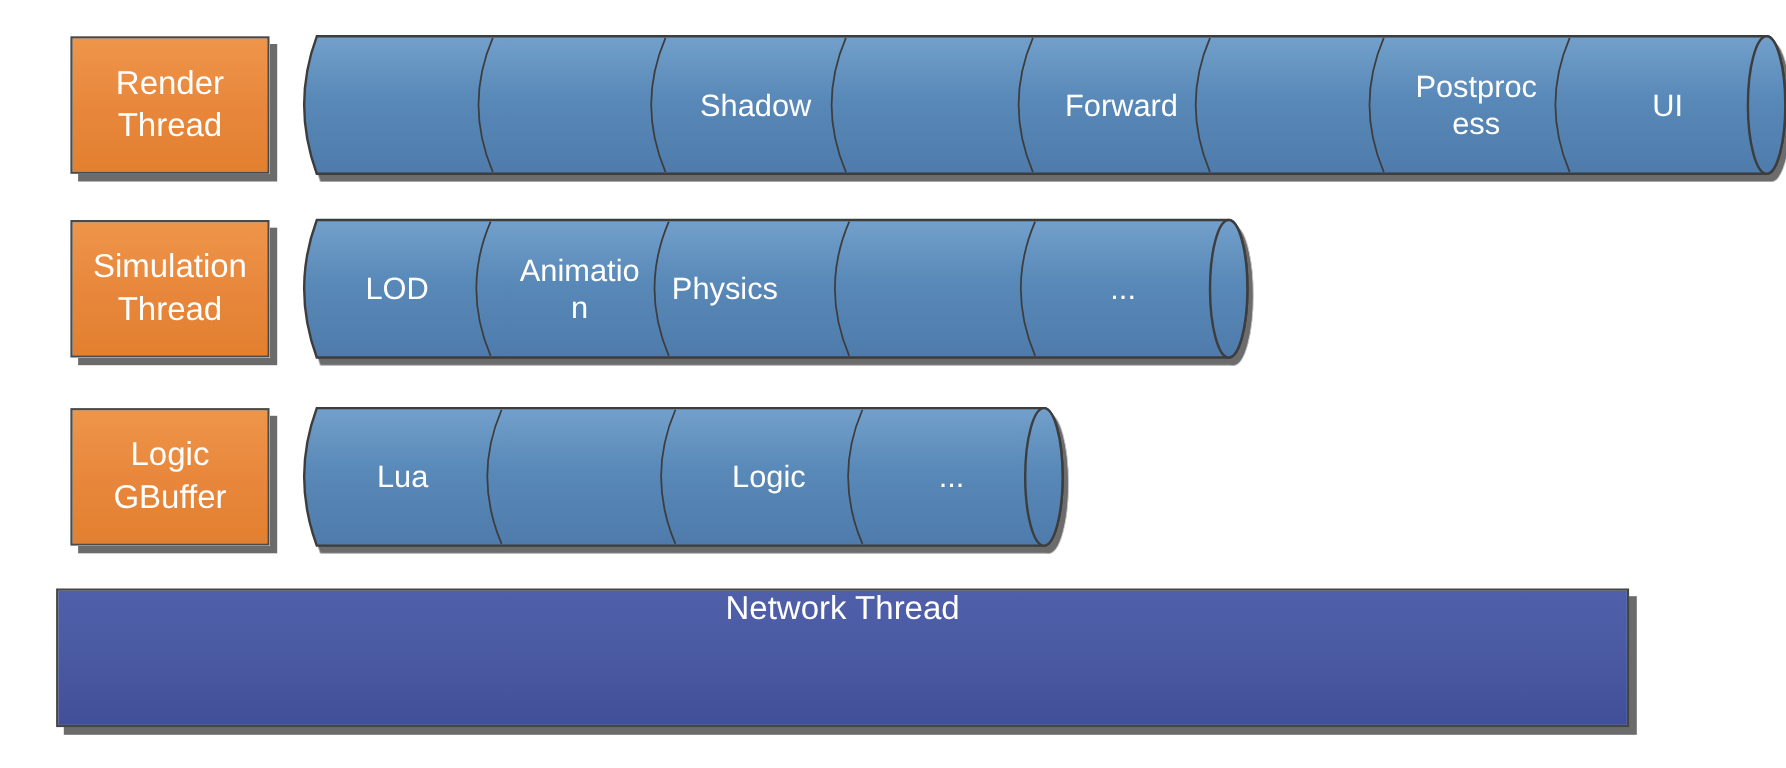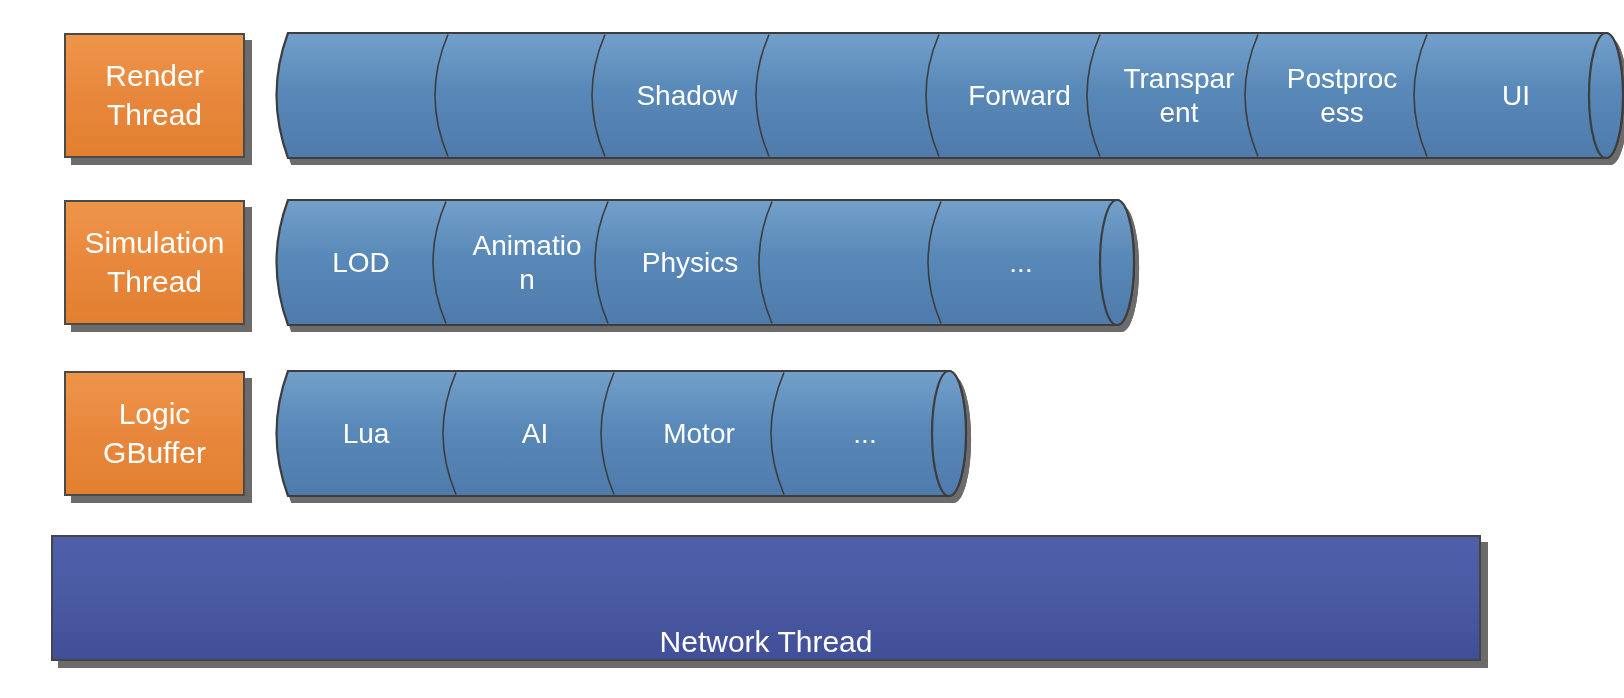--- a/index.html
+++ b/index.html
@@ -67,21 +67,21 @@
     position: absolute;
     left: 20px;
     top: 535px;
     width: 1430px;
     height: 126px;
     box-sizing: border-box;
     border: 2px solid #454545;
     background: linear-gradient(180deg, #505FA9 0%, #4A5AA3 45%, #414F98 100%);
     box-shadow: 7px 7px 0 rgba(86,86,86,0.88);
     display: flex;
-    align-items: flex-end;
+    align-items: flex-start;
     justify-content: center;
     text-align: center;
   }
   .netlabel {
     color: #FFFFFF;
     font-size: 30px;
   }
 </style>
 </head>
 <body>
@@ -109,56 +109,54 @@
     <path class="sep" d="M 329 1.5 Q 303 62 329 123.5"></path>
     <path class="sep" d="M 493 1.5 Q 467 62 493 123.5"></path>
     <path class="sep" d="M 663 1.5 Q 637 62 663 123.5"></path>
     <path class="sep" d="M 824 1.5 Q 798 62 824 123.5"></path>
     <path class="sep" d="M 982 1.5 Q 956 62 982 123.5"></path>
     <path class="sep" d="M 1151 1.5 Q 1125 62 1151 123.5"></path>
   </svg>
 
   <div class="slabel" style="left:579px; top:33px; width:154px">Shadow</div>
   <div class="slabel" style="left:913px; top:33px; width:151px">Forward</div>
-  <div class="slabel" style="left:1090px; top:33px; width:116px">Transparent</div>
   <div class="slabel" style="left:1253px; top:33px; width:116px">Postprocess</div>
   <div class="slabel" style="left:1415px; top:33px; width:140px">UI</div>
 
   <div class="tbox" style="top:200px">
     <span class="tlabel">Simulation Thread</span>
   </div>
 
   <svg class="cyl" style="left:229px; top:194px" width="888" height="143" viewBox="-16 -6 888 143">
     <path class="body" d="M 12 0 L 841 0 A 17 62.5 0 0 1 841 125 L 12 125 Q -11 62 12 0 Z"></path>
     <ellipse class="cap" cx="841" cy="62.5" rx="17" ry="62.5"></ellipse>
     <path class="sep" d="M 170 1.5 Q 144 62 170 123.5"></path>
     <path class="sep" d="M 332 1.5 Q 306 62 332 123.5"></path>
     <path class="sep" d="M 496 1.5 Q 470 62 496 123.5"></path>
     <path class="sep" d="M 665 1.5 Q 639 62 665 123.5"></path>
   </svg>
 
   <div class="slabel" style="left:250px; top:200px; width:160px">LOD</div>
   <div class="slabel" style="left:438px; top:200px; width:116px">Animation</div>
-  <div class="slabel" style="left:582px; top:200px; width:154px">Physics</div>
+  <div class="slabel" style="left:551px; top:200px; width:154px">Physics</div>
   <div class="slabel" style="left:920px; top:200px; width:140px">...</div>
 
   <div class="tbox" style="top:371px">
     <span class="tlabel">Logic GBuffer</span>
   </div>
 
   <svg class="cyl" style="left:229px; top:365px" width="720" height="143" viewBox="-16 -6 720 143">
     <path class="body" d="M 12 0 L 673 0 A 17 62.5 0 0 1 673 125 L 12 125 Q -11 62 12 0 Z"></path>
     <ellipse class="cap" cx="673" cy="62.5" rx="17" ry="62.5"></ellipse>
     <path class="sep" d="M 180 1.5 Q 154 62 180 123.5"></path>
     <path class="sep" d="M 338 1.5 Q 312 62 338 123.5"></path>
     <path class="sep" d="M 508 1.5 Q 482 62 508 123.5"></path>
   </svg>
 
   <div class="slabel" style="left:250px; top:371px; width:170px">Lua</div>
-  <div class="slabel" style="left:430px; top:371px; width:148px">AI</div>
-  <div class="slabel" style="left:588px; top:371px; width:160px">Motor</div>
+  <div class="slabel" style="left:588px; top:371px; width:160px">Logic</div>
   <div class="slabel" style="left:764px; top:371px; width:140px">...</div>
 
   <div class="netbar">
     <span class="netlabel">Network Thread</span>
   </div>
 
 </div>
 
 </body></html>

